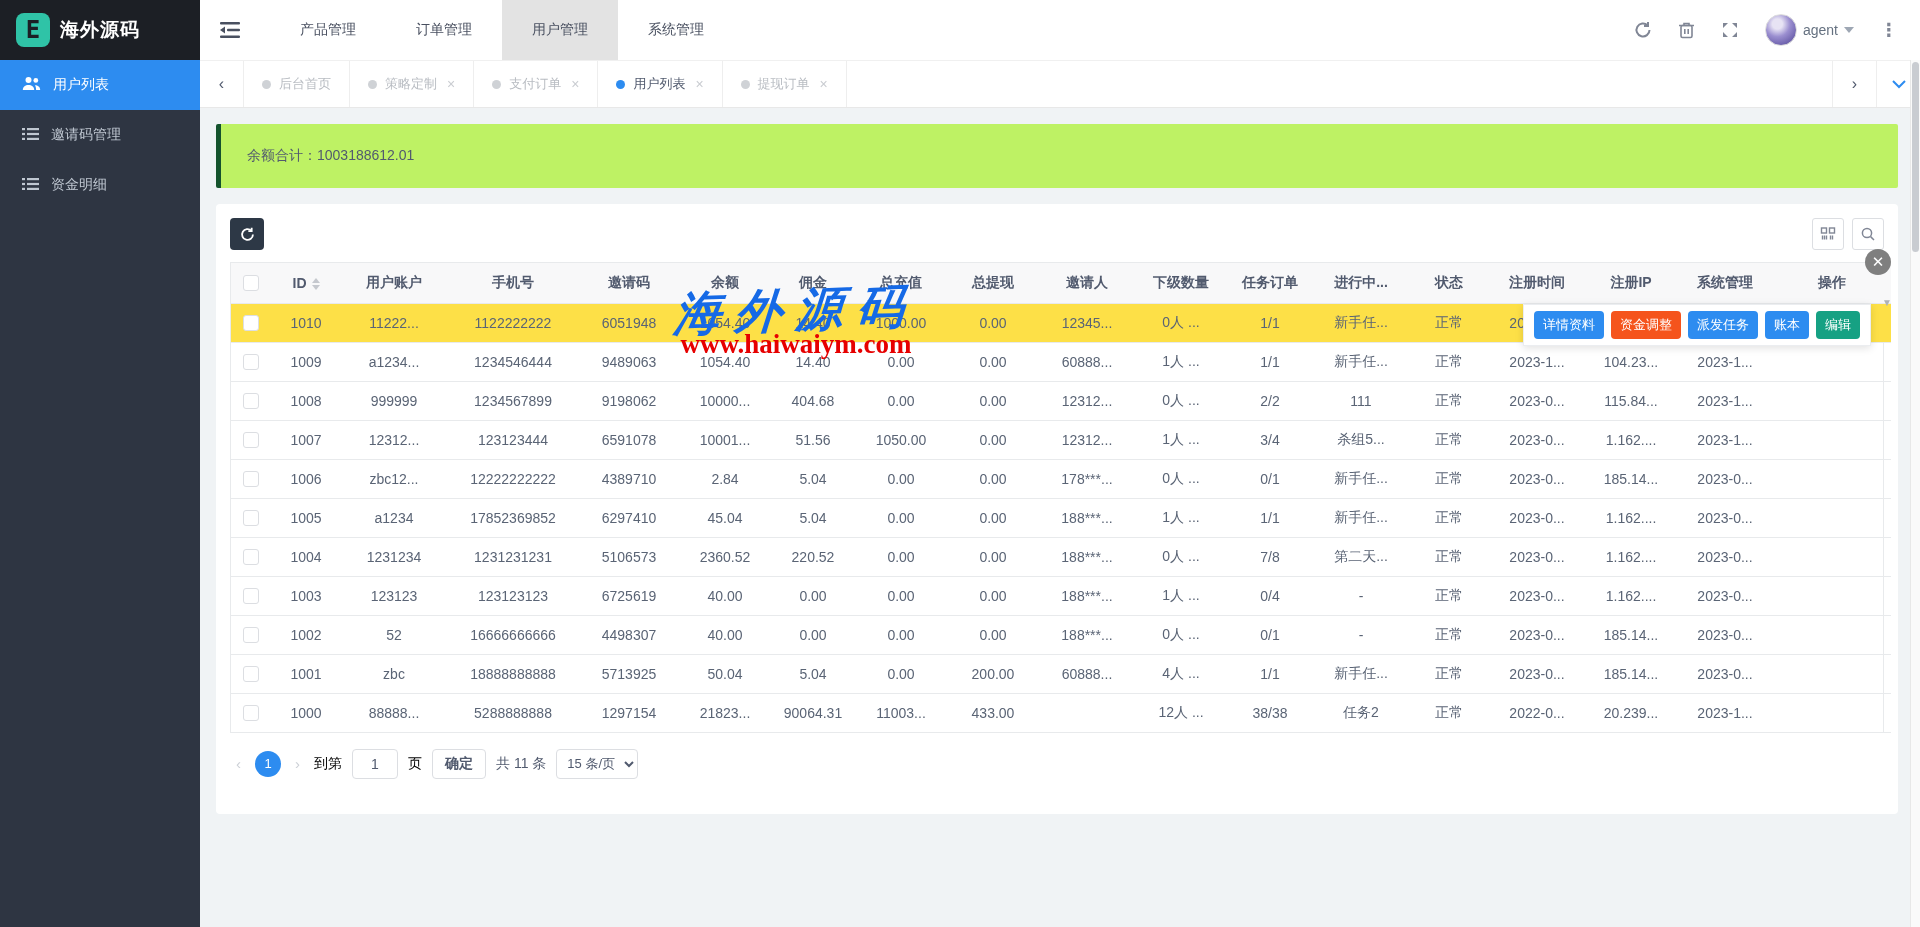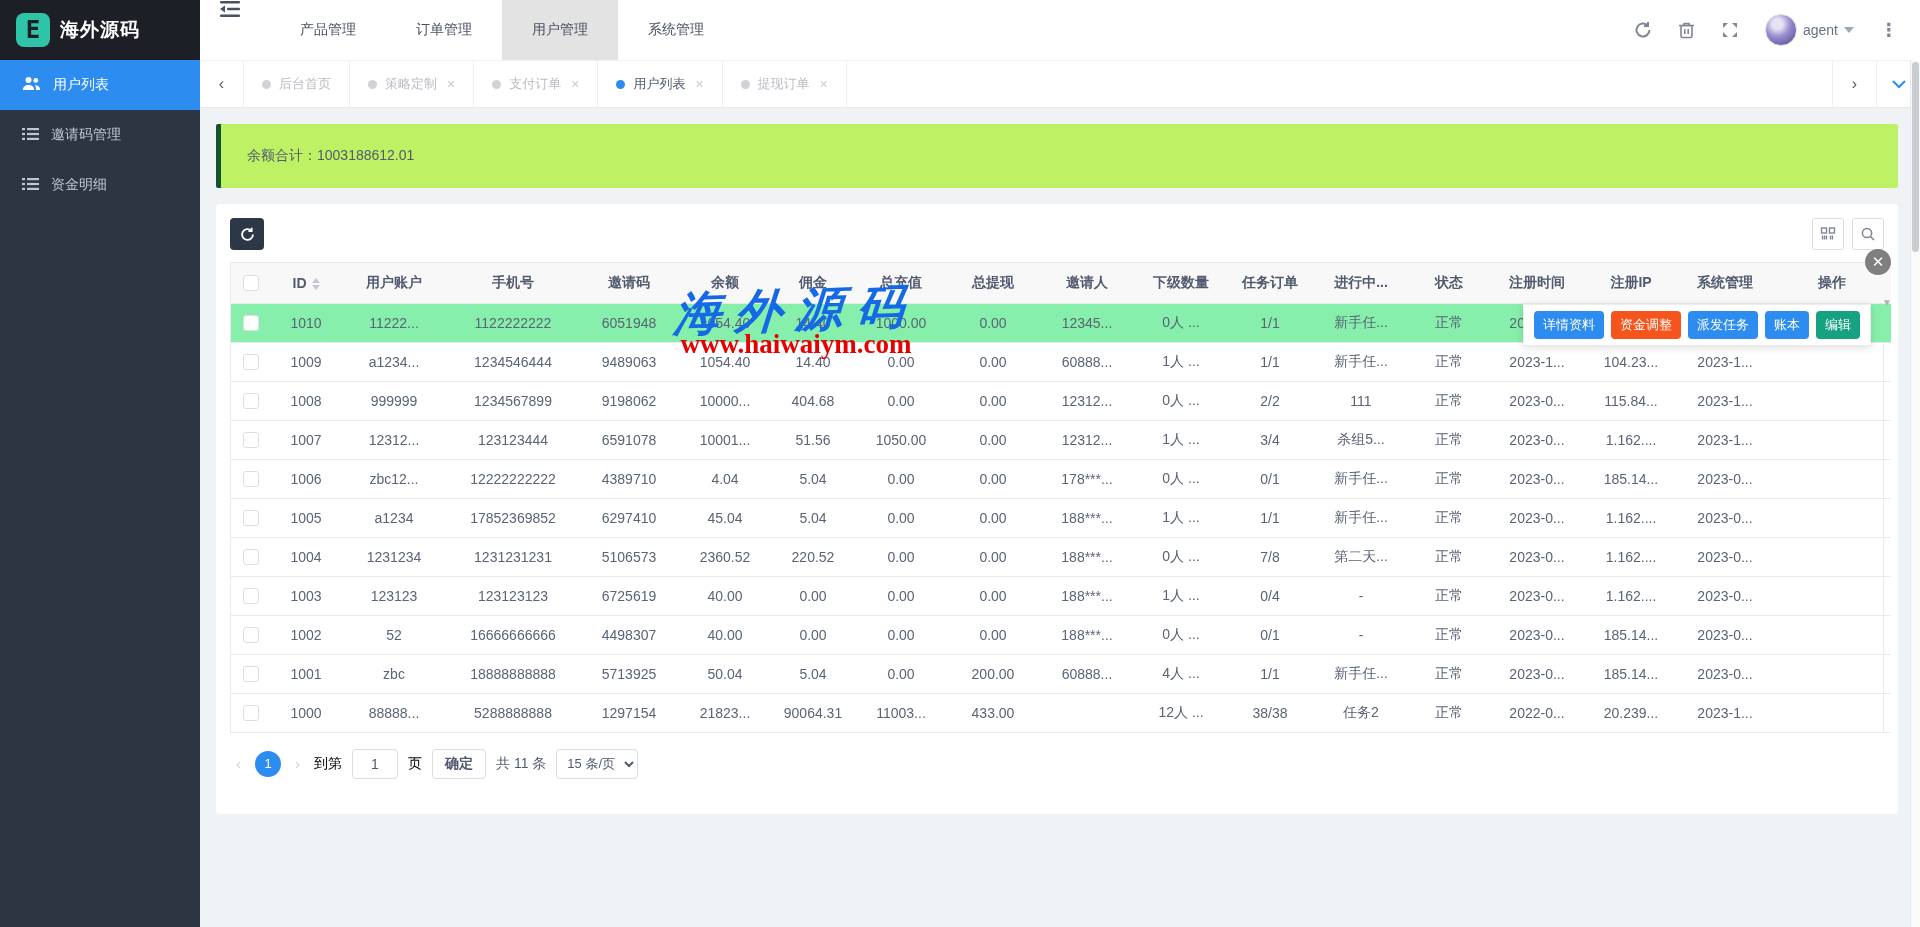--- a/index.html
+++ b/index.html
@@ -13,21 +13,21 @@
                 color:#1c1f25; font-weight:bold; font-size:24px; font-family:"DejaVu Sans Mono",monospace; }
   .logo-text { color:#fff; font-size:19px; font-weight:bold; letter-spacing:1px; }
   .side-item { height:50px; display:flex; align-items:center; padding-left:22px; gap:12px; color:#bfc7d1; font-size:14px; cursor:pointer; }
   .side-item.active { background:#2d8cf0; color:#fff; }
   .side-item svg { flex:0 0 auto; }
 
   
   .main { margin-left:200px; height:100%; display:flex; flex-direction:column; }
 
   
-  .topbar { height:60px; background:#fff; display:flex; flex:0 0 auto; }
+  .topbar { height:60px; background:#fff; display:flex; align-items:center; flex:0 0 auto; }
   .collapse-btn { width:60px; display:flex; justify-content:center; cursor:pointer; }
   .top-menu { display:flex; height:100%; margin-left:10px; }
   .top-menu-item { padding:0 30px; display:flex; align-items:center; font-size:14px; color:#495060; cursor:pointer; }
   .top-menu-item.active { background:#e3e3e3; }
   .top-right { margin-left:auto; display:flex; align-items:center; gap:26px; padding-right:22px; }
   .icon-btn { cursor:pointer; display:flex; align-items:center; }
   .avatar { width:32px; height:32px; border-radius:50%;
             background:radial-gradient(circle at 38% 30%, #e7e3f4 0 18%, #9b8fd0 45%, #6f63ae 75%, #4d436f); border:1px solid #ddd; }
   .user-wrap { display:flex; align-items:center; gap:6px; cursor:pointer; }
   .user-name { font-size:14px; color:#657180; }
@@ -57,21 +57,21 @@
   .btn-refresh { width:34px; height:32px; background:#2d3846; border:none; border-radius:4px; color:#fff; cursor:pointer;
                  display:flex; align-items:center; justify-content:center; }
   .toolbar-right { margin-left:auto; display:flex; gap:8px; }
   .tool-sq { width:32px; height:32px; background:#fff; border:1px solid #dcdee2; border-radius:3px; display:flex; align-items:center; justify-content:center; cursor:pointer; }
 
   
   .table-wrap { position:relative; margin-top:12px; border:1px solid #e8eaec; border-bottom:none; }
   table { width:100%; border-collapse:collapse; table-layout:fixed; font-size:14px; }
   th { background:#f8f8f9; color:#515a6e; font-weight:bold; height:40px; border-bottom:1px solid #e8eaec; white-space:nowrap; overflow:hidden; text-align:center; }
   td { height:39px; border-bottom:1px solid #e8eaec; text-align:center; white-space:nowrap; overflow:hidden; color:#5a6475; }
-  tr.hovered td { background:#86efac; }
+  tr.hovered td { background:#fde047; }
   .checkbox { width:16px; height:16px; border:1px solid #dcdee2; border-radius:3px; background:#fff; margin:0 auto; cursor:pointer; }
   .sort-caret { display:inline-flex; flex-direction:column; vertical-align:middle; margin-left:5px; gap:2px; }
   .sort-caret i { display:block; width:0; height:0; border-left:4px solid transparent; border-right:4px solid transparent; }
   .sort-caret .up { border-bottom:5px solid #c5c8ce; }
   .sort-caret .down { border-top:5px solid #c5c8ce; }
   .mini-btn { display:inline-block; border:none; border-radius:4px; color:#fff; font-size:13px; padding:5px 9px; cursor:pointer; font-family:inherit; }
 
   
   .row-actions { position:absolute; top:41px; right:12px; height:42px; background:#fff; border:1px solid #ebedf0;
                  box-shadow:0 2px 8px rgba(0,0,0,.12); display:flex; align-items:center; gap:7px; padding:0 10px; z-index:12; }
@@ -398,21 +398,21 @@
                 <td></td>
               </tr>
               <tr>
                 <td>
                   <div class="checkbox"></div>
                 </td>
                 <td>1006</td>
                 <td>zbc12...</td>
                 <td>12222222222</td>
                 <td>4389710</td>
-                <td>4.04</td>
+                <td>2.84</td>
                 <td>5.04</td>
                 <td>0.00</td>
                 <td>0.00</td>
                 <td>178***...</td>
                 <td>0人 ...</td>
                 <td>0/1</td>
                 <td>新手任...</td>
                 <td>正常</td>
                 <td>2023-0...</td>
                 <td>185.14...</td>

